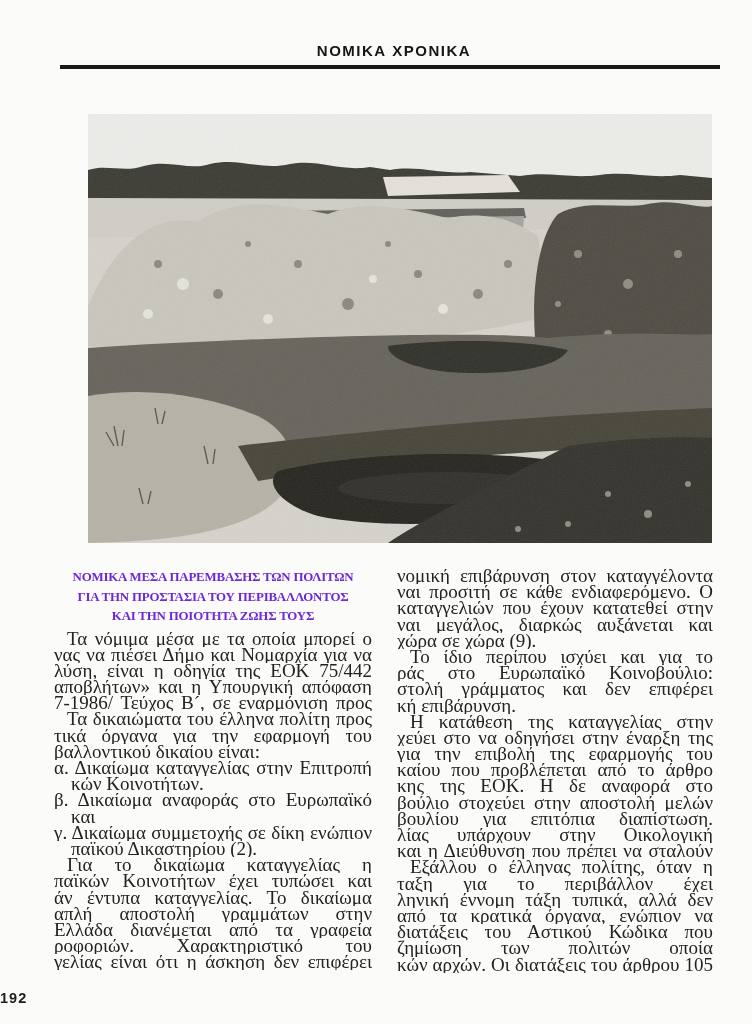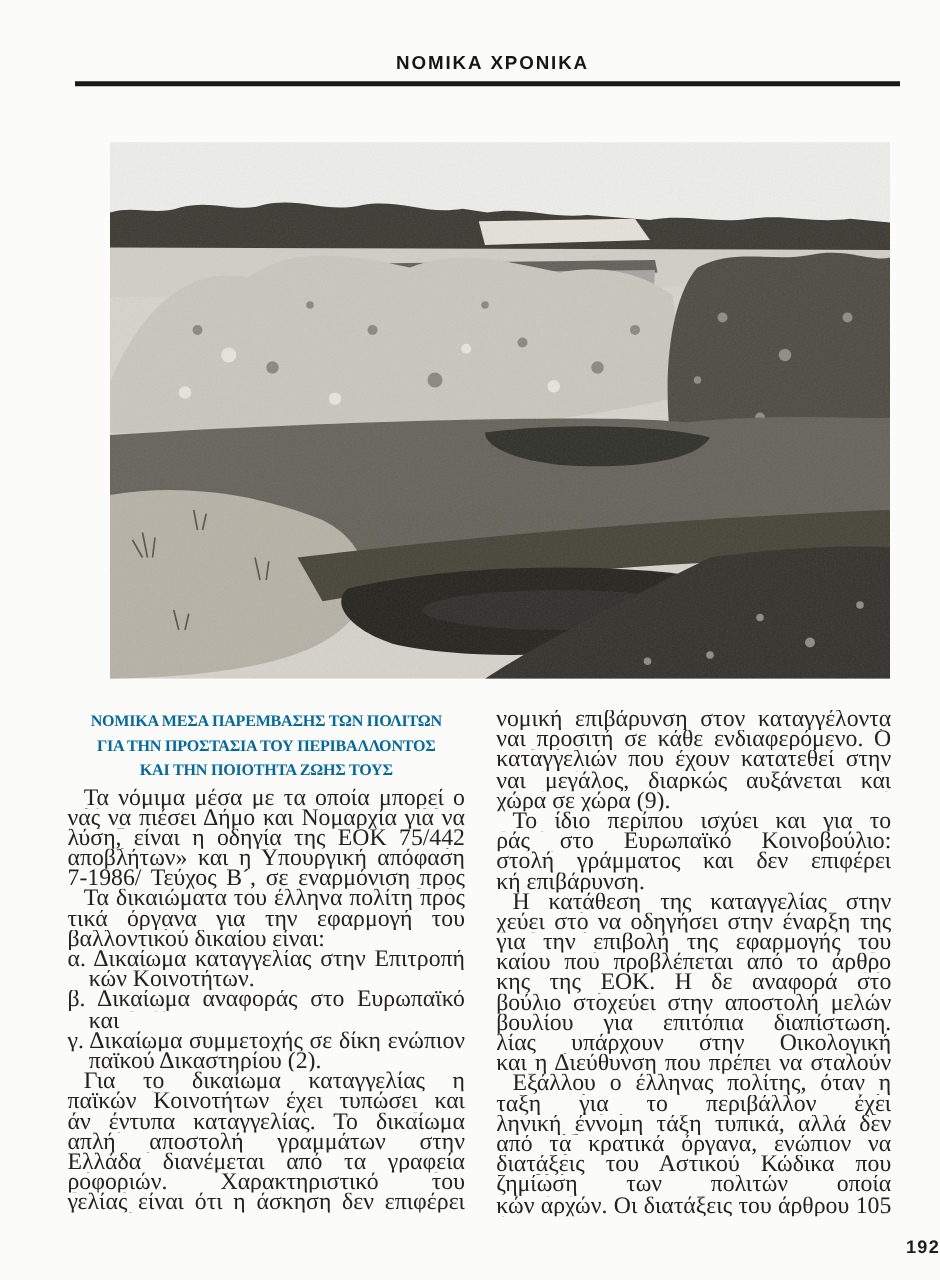--- a/index.html
+++ b/index.html
@@ -15,31 +15,31 @@
   }
   .header-rule{position:absolute;top:65px;left:60px;width:660px;height:4px;background:#1a1a18;}
   .photo{position:absolute;left:88px;top:114px;width:624px;height:429px;margin:0;padding:0;}
   .photo svg{display:block;width:100%;height:100%;}
   .col{position:absolute;top:568px;}
   .col-left{left:54px;width:318px;}
   .col-right{left:397px;width:316px;}
   .article-title{margin:0 0 4px 0;padding:0;}
   .tline{
     text-align:center;white-space:nowrap;font-weight:700;
-    font-size:12.9px;line-height:19.5px;letter-spacing:-0.2px;color:#0369a1;
+    font-size:12.9px;line-height:19.5px;letter-spacing:-0.2px;color:#6d28d9;
   }
   .line{
     font-size:19px;line-height:16.2px;height:16.2px;overflow:hidden;
     text-align:justify;text-align-last:justify;
   }
   .line.last{text-align-last:left;}
   .line.indent{text-indent:13px;}
   .line.hang{padding-left:17px;}
   .page-number{
-    position:absolute;top:990px;left:0;width:752px;text-align:right;
+    position:absolute;top:990px;left:0;width:752px;text-align:left;
     font-family:"Liberation Sans","DejaVu Sans",sans-serif;font-weight:700;
     font-size:14.5px;letter-spacing:1px;color:#1d1d1b;
   }
 </style>
 </head>
 <body>
 
 <div class="page">
 
   <div class="journal-title">ΝΟΜΙΚΑ ΧΡΟΝΙΚΑ</div>

